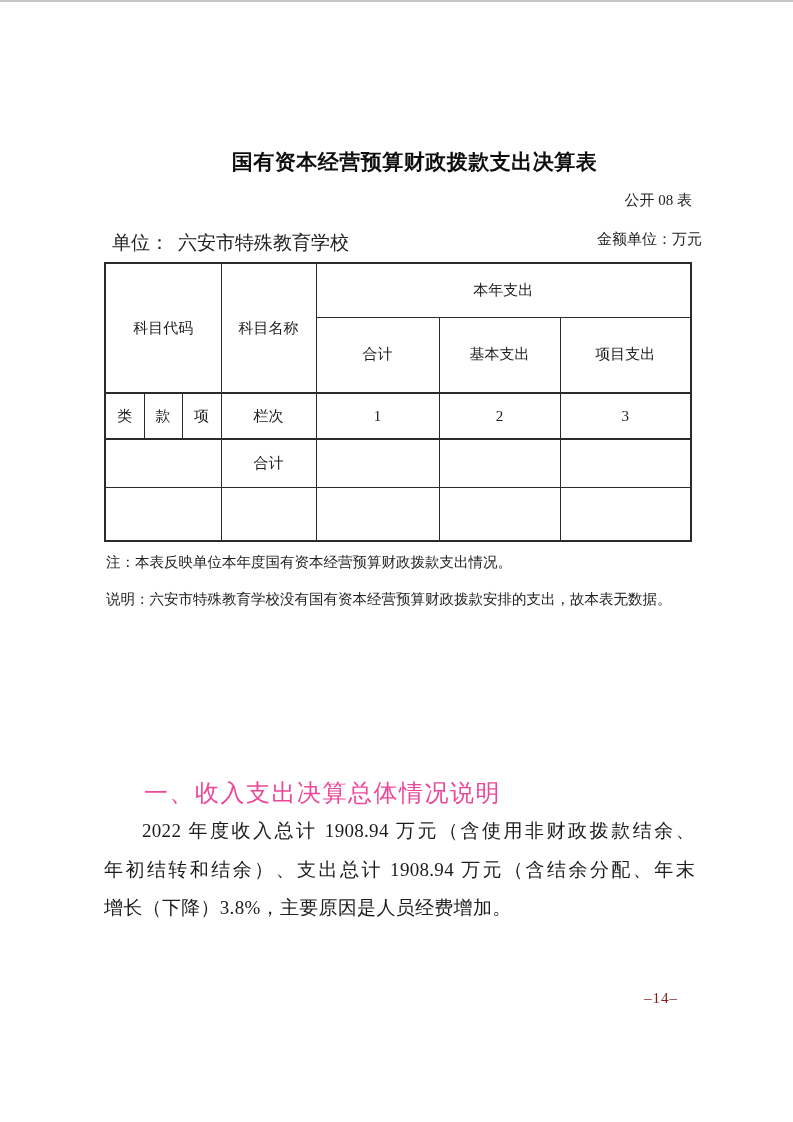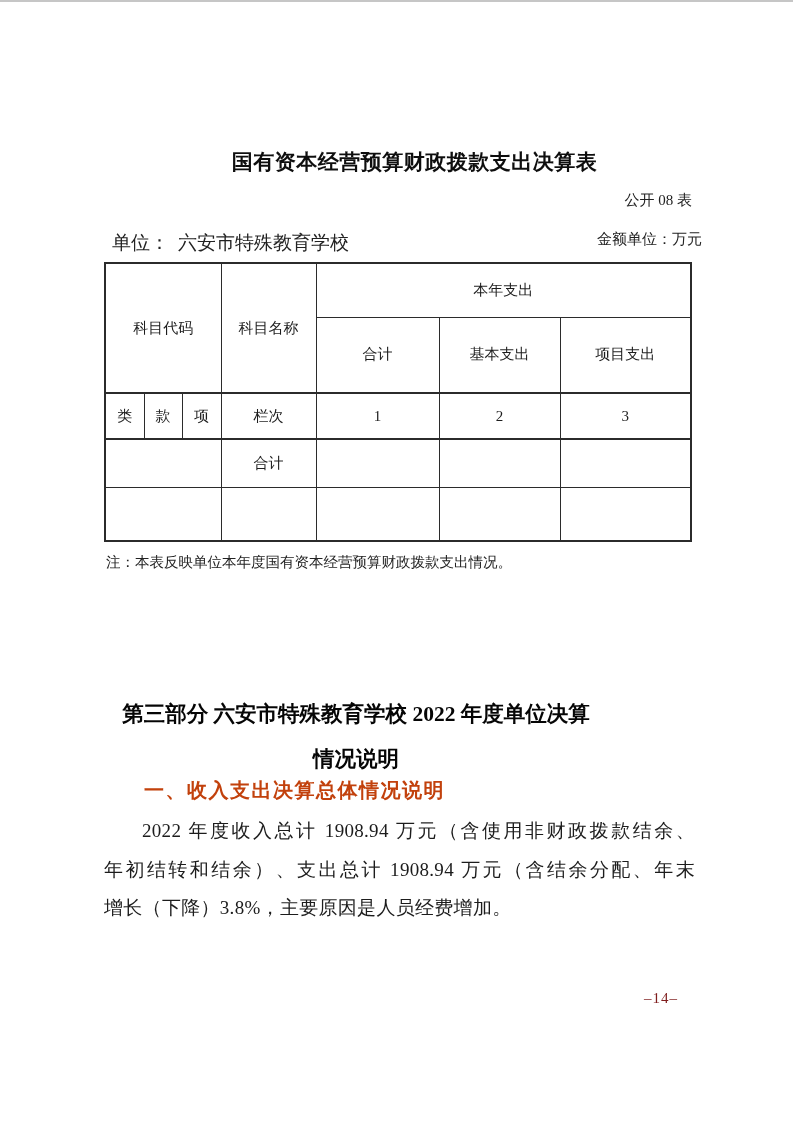--- a/index.html
+++ b/index.html
@@ -55,21 +55,21 @@
   .note-1{position:absolute;left:106px;top:553px;font-size:14.5px;color:#222;}
   .note-2{position:absolute;left:106px;top:590px;font-size:14.5px;color:#222;}
 
   .part-heading{
     position:absolute;left:0;top:692px;width:712px;
     text-align:center;font-weight:bold;color:#050505;
     font-size:21.5px;line-height:45px;
   }
   .sub-heading{
     position:absolute;left:144px;top:777px;
-    font-size:20px;font-weight:bold;color:#c2410c;
+    font-size:24px;font-weight:normal;color:#ec4899;
     letter-spacing:1.5px;
   }
   .body-text{
     position:absolute;left:104px;top:812px;width:591px;
     font-size:19px;color:#1c1c1c;
   }
   .body-line{
     height:38.6px;line-height:38.6px;overflow:hidden;
     text-align:justify;text-align-last:justify;
     letter-spacing:0.3px;
@@ -139,25 +139,22 @@
         <td colspan="3"></td>
         <td></td>
         <td></td>
         <td></td>
         <td></td>
       </tr>
     </tbody>
   </table>
 
   <div class="note-1 serif">注：本表反映单位本年度国有资本经营预算财政拨款支出情况。</div>
+  <div class="note-2 serif">说明：六安市特殊教育学校没有国有资本经营预算财政拨款安排的支出，故本表无数据。</div>
 
-  <div class="part-heading serif">
-    <div>第三部分 六安市特殊教育学校 2022 年度单位决算</div>
-    <div>情况说明</div>
-  </div>
 
   <div class="sub-heading sans">一、收入支出决算总体情况说明</div>
 
   <div class="body-text serif">
     <div class="body-line indent">2022 年度收入总计 1908.94 万元（含使用非财政拨款结余、</div>
     <div class="body-line">年初结转和结余）、支出总计 1908.94 万元（含结余分配、年末</div>
     <div class="body-line last">增长（下降）3.8%，主要原因是人员经费增加。</div>
   </div>
 
   <div class="page-number serif">–14–</div>

